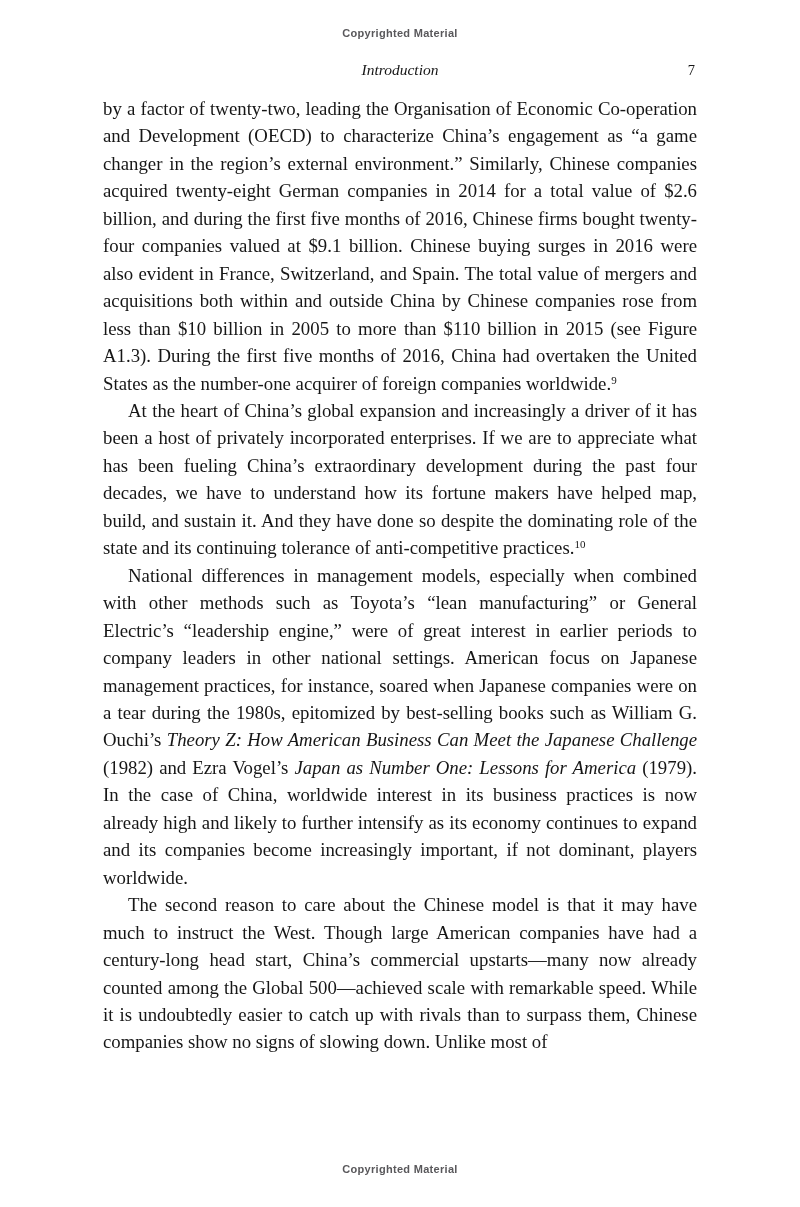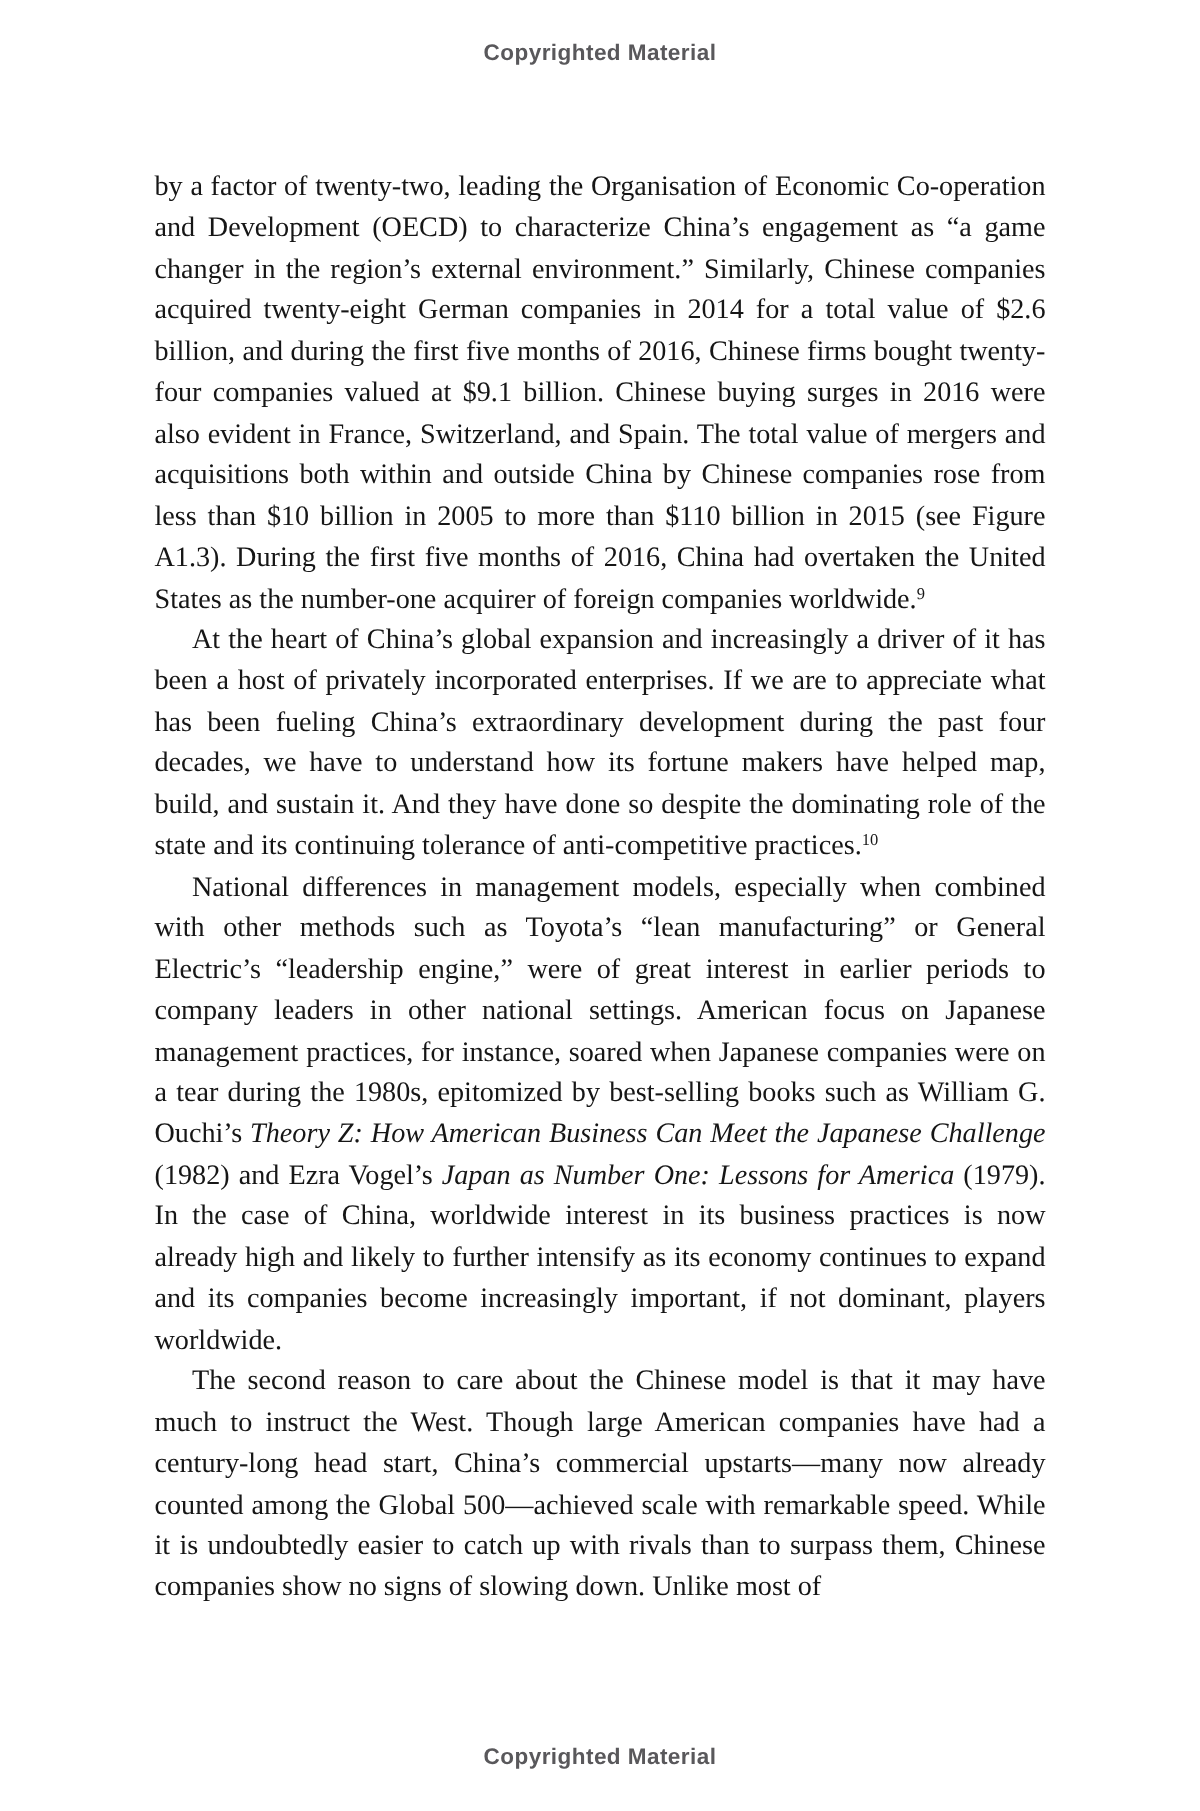--- a/index.html
+++ b/index.html
@@ -18,21 +18,21 @@
     height: 1207px;
     background: var(--bg-color, #ffffff);
   }
   .copyright {
     position: absolute;
     left: 0;
     width: 100%;
     text-align: center;
     font-family: "Liberation Sans", sans-serif;
     font-weight: bold;
-    font-size: 15px;
+    font-size: 11px;
     letter-spacing: 0.3px;
     color: var(--copyright-color, #59585b);
   }
   .copyright.top { top: 27px; }
   .copyright.bottom { top: 1163px; }
   .running-header {
     position: absolute;
     top: 61px;
     left: 103px;
     width: 594px;
@@ -43,21 +43,21 @@
   .running-head { font-style: italic; }
   .page-number {
     position: absolute;
     right: 2px;
     top: 1px;
     font-style: normal;
     font-size: 14.5px;
   }
   .body-text {
     position: absolute;
-    top: 111px;
+    top: 95px;
     left: 103px;
     width: 594px;
     font-size: 18.8px;
     line-height: 27.45px;
     text-align: justify;
     color: var(--text-color, #161616);
   }
   .para { margin: 0; }
   .para.indent { text-indent: 25px; }
   .para i { }
@@ -69,20 +69,24 @@
     top: -6px;
   }
 </style>
 </head>
 <body>
 
 <div class="page">
 
   <div class="copyright top">Copyrighted Material</div>
 
+  <div class="running-header">
+    <span class="running-head">Introduction</span>
+    <span class="page-number">7</span>
+  </div>
 
   <div class="body-text">
       <p class="para"><span>by a factor of twenty-two, leading the Organisation of Economic Co-operation and Development (OECD) to characterize China’s engagement as “a game changer in the region’s external environment.” Similarly, Chinese companies acquired twenty-eight German companies in 2014 for a total value of $2.6 billion, and during the first five months of 2016, Chinese firms bought twenty-four companies valued at $9.1 billion. Chinese buying surges in 2016 were also evident in France, Switzerland, and Spain. The total value of mergers and acquisitions both within and outside China by Chinese companies rose from less than $10 billion in 2005 to more than $110 billion in 2015 (see Figure A1.3). During the first five months of 2016, China had overtaken the United States as the number-one acquirer of foreign companies worldwide.</span><sup>9</sup></p>
       <p class="para indent"><span>At the heart of China’s global expansion and increasingly a driver of it has been a host of privately incorporated enterprises. If we are to appreciate what has been fueling China’s extraordinary development during the past four decades, we have to understand how its fortune makers have helped map, build, and sustain it. And they have done so despite the dominating role of the state and its continuing tolerance of anti-competitive practices.</span><sup>10</sup></p>
       <p class="para indent"><span>National differences in management models, especially when combined with other methods such as Toyota’s “lean manufacturing” or General Electric’s “leadership engine,” were of great interest in earlier periods to company leaders in other national settings. American focus on Japanese management practices, for instance, soared when Japanese companies were on a tear during the 1980s, epitomized by best-selling books such as William G. Ouchi’s </span><i>Theory Z: How American Business Can Meet the Japanese Challenge</i><span> (1982) and Ezra Vogel’s </span><i>Japan as Number One: Lessons for America</i><span> (1979). In the case of China, worldwide interest in its business practices is now already high and likely to further intensify as its economy continues to expand and its companies become increasingly important, if not dominant, players worldwide.</span></p>
       <p class="para indent"><span>The second reason to care about the Chinese model is that it may have much to instruct the West. Though large American companies have had a century-long head start, China’s commercial upstarts—many now already counted among the Global 500—achieved scale with remarkable speed. While it is undoubtedly easier to catch up with rivals than to surpass them, Chinese companies show no signs of slowing down. Unlike most of</span></p>
     </div>
 
   <div class="copyright bottom">Copyrighted Material</div>
 

